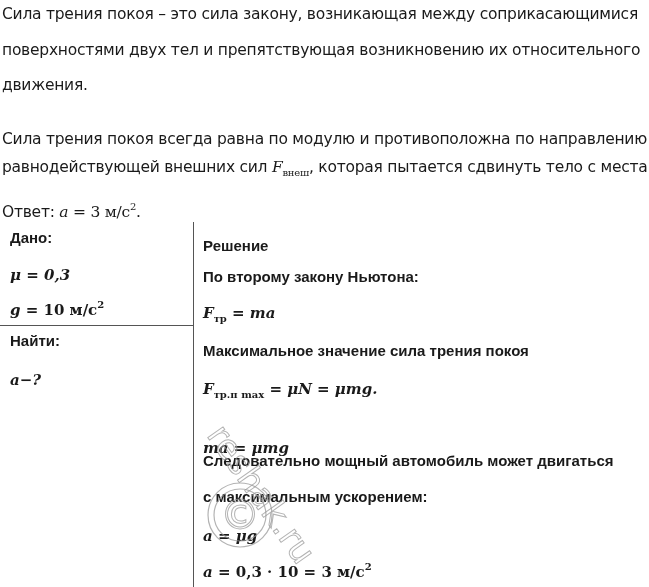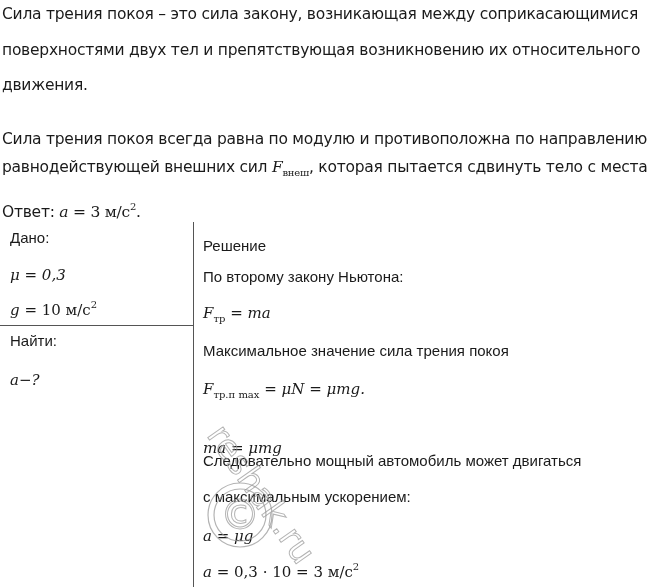--- a/index.html
+++ b/index.html
@@ -37,20 +37,21 @@
       font-size: 10px;
       vertical-align: 7px;
       font-style: normal;
     }
     .cell {
       position: absolute;
       font-size: 15px;
       white-space: nowrap;
       line-height: 20px;
       font-family: "Liberation Sans", sans-serif;
+      font-weight: bold;
     }
     .cell.m { font-family: "DejaVu Serif", serif; font-style: italic; font-size: 15px; }
     .vline {
       position: absolute;
       left: 193px;
       top: 222px;
       width: 1px;
       height: 365px;
       background: #555;
     }

